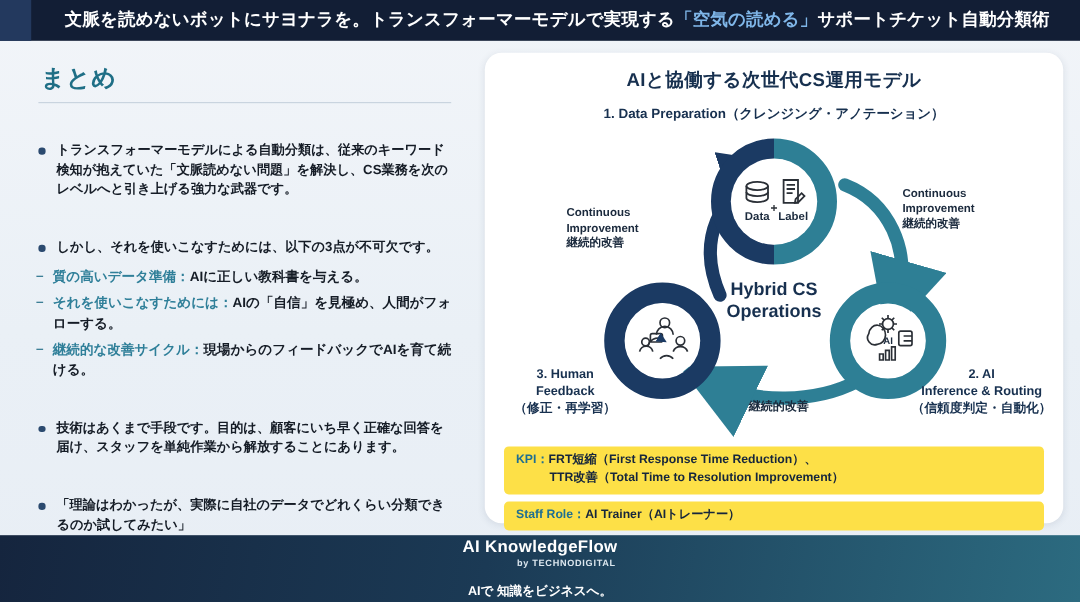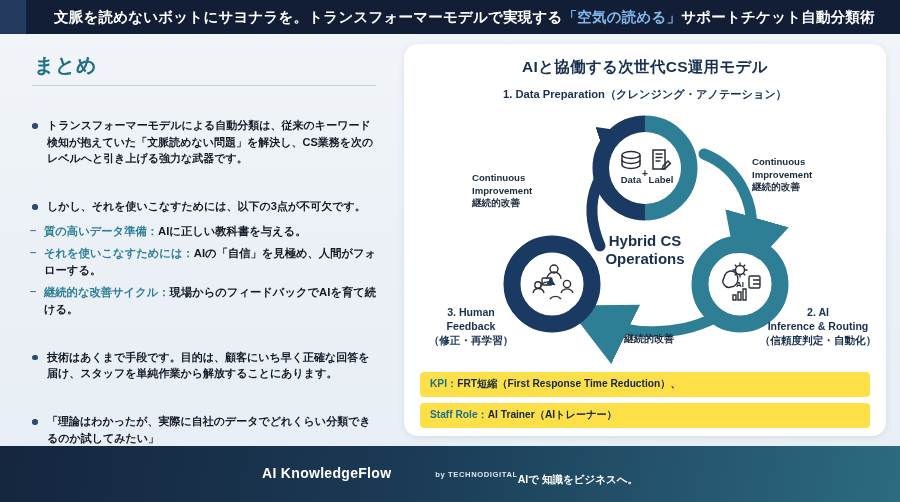--- a/index.html
+++ b/index.html
@@ -58,21 +58,21 @@
   
   .bars{position:absolute;left:16px;top:328px;width:450px;}
   .bar{background:#fde047;border-radius:4px;padding:5px 10px;margin-bottom:6px;
     font-size:10.2px;font-weight:700;color:#16263c;line-height:1.45;}
   .bar .k{color:#1f6f92;}
   .bar .ind{display:block;padding-left:28px;}
 
   
   .footer{position:absolute;left:0;bottom:0;width:900px;height:56px;
     background:linear-gradient(100deg,#15253e 0%,#1b3a55 45%,#2c6b80 100%);
-    display:flex;flex-direction:row;align-items:center;justify-content:center;}
+    display:flex;flex-direction:column;align-items:center;justify-content:center;}
   .f-brand{color:#ffffff;font-size:14px;font-weight:700;letter-spacing:.3px;line-height:1.1;}
   .f-sub{color:#dbe6ee;font-size:7.6px;font-weight:700;letter-spacing:.6px;margin-top:1px;margin-left:44px;}
   .f-tag{color:#ffffff;font-size:10.5px;font-weight:700;margin-top:12px;}
 </style>
 </head>
 <body>
 
 <div class="slide">
 
   <div class="header">
@@ -207,20 +207,21 @@
         <div>Inference &amp; Routing</div>
         <div>（信頼度判定・自動化）</div>
       </div>
 
       <div class="bot-center">継続的改善</div>
     </div>
 
     <div class="bars">
       <div class="bar">
         <span class="k">KPI：</span><span>FRT短縮（First Response Time Reduction）、</span>
+        <span class="ind">TTR改善（Total Time to Resolution Improvement）</span>
       </div>
       <div class="bar">
         <span class="k">Staff Role：</span><span>AI Trainer（AIトレーナー）</span>
       </div>
     </div>
   </div>
 
   <div class="footer">
     <div class="f-brand">AI KnowledgeFlow</div>
     <div class="f-sub">by TECHNODIGITAL</div>

